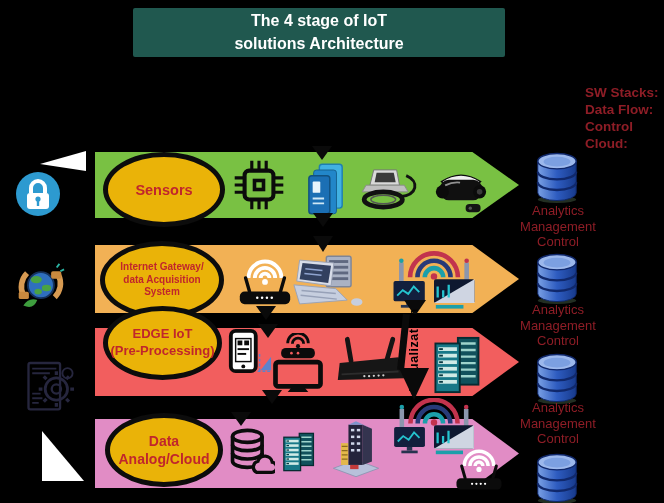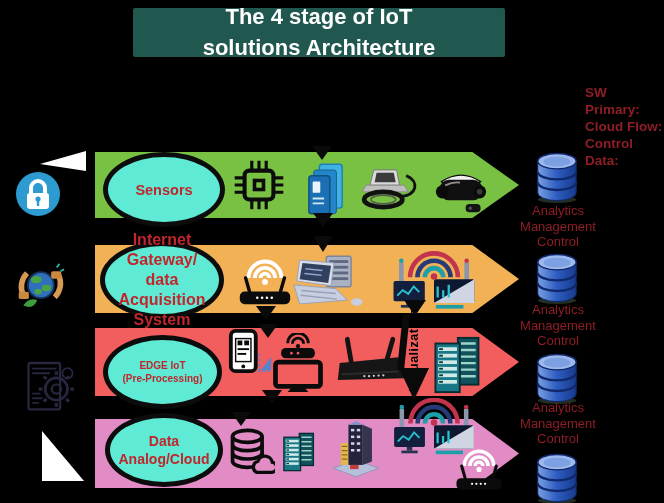--- a/index.html
+++ b/index.html
@@ -1,27 +1,27 @@
 <!DOCTYPE html>
 <html><head>
 <meta charset="utf-8">
 <style>
   html,body{margin:0;padding:0;background:#000;}
   #stage{position:relative;width:664px;height:503px;background:#000;overflow:hidden;
          font-family:"Liberation Sans","DejaVu Sans",sans-serif;}
   .abs{position:absolute;}
   #header{left:133px;top:8px;width:372px;height:49px;border-radius:2px;
           display:flex;align-items:center;justify-content:center;text-align:center;
-          color:#fff;font-weight:bold;font-size:22px;line-height:1.4;white-space:pre-line;}
+          color:#fff;font-weight:bold;font-size:16px;line-height:1.4;white-space:pre-line;}
   #source-box{left:152px;top:81px;width:300px;height:42px;background:#fff;border:2px dashed #c9c9c9;
           border-radius:10px;display:flex;align-items:center;justify-content:center;text-align:center;
           color:#c0262c;font-weight:bold;font-size:12.5px;line-height:1.55;white-space:pre-line;}
   #legend{left:585px;top:84px;width:80px;color:#8e1d26;font-weight:bold;font-size:13.5px;line-height:17px;}
   .band{left:95px;width:424px;clip-path:polygon(0 0,89% 0,100% 50%,89% 100%,0 100%);}
-  .ellipse{background:#5eead4;border:5px solid #0c0c0c;border-radius:50%;
+  .ellipse{background:#eab308;border:5px solid #0c0c0c;border-radius:50%;
            display:flex;align-items:center;justify-content:center;text-align:center;
            color:#c0262c;font-weight:bold;white-space:pre-line;box-sizing:border-box;}
   .stack-label{width:100px;text-align:center;color:#8e1d26;font-weight:normal;font-size:13px;
            line-height:15.5px;white-space:pre-line;}
   .icon svg{width:100%;height:100%;display:block;}
   .tri-down{background:#0a0a0a;clip-path:polygon(0 0,100% 0,50% 100%);}
   #vis-label{color:#000;font-weight:bold;font-size:12.5px;writing-mode:vertical-rl;
            transform:rotate(180deg);text-align:center;letter-spacing:.5px;}
   #callout-tri{background:#fff;clip-path:polygon(0 65%,100% 0,100% 100%);}
   #white-tri{background:#fff;clip-path:polygon(0 0,100% 100%,0 100%);}
@@ -225,35 +225,35 @@
         <circle cx="49" cy="14" r="5.5" stroke-width="2"></circle>
       </g>
     </defs>
   </svg>
 
   <div id="header" class="abs" style="background: rgb(32, 88, 79);">The 4 stage of IoT
 solutions Architecture</div>
 
 
   <div id="legend" class="abs">
-    <div>SW Primary:</div>
-    <div>Cloud Flow:</div>
-    <div>Control Data:</div>
+    <div>SW Stacks:</div>
+    <div>Data Flow:</div>
+    <div>Control Cloud:</div>
   </div>
 
   <div class="abs band" style="top: 152px; height: 66px; background: rgb(121, 193, 67);"></div>
   <div class="abs band" style="top: 245px; height: 68px; background: rgb(242, 177, 85);"></div>
   <div class="abs band" style="top: 328px; height: 68px; background: rgb(242, 94, 94);"></div>
   <div class="abs band" style="top: 419px; height: 69px; background: rgb(225, 140, 197);"></div>
 
   <div class="abs ellipse" style="left:103px;top:152px;width:122px;height:75px;font-size:14.5px">Sensors</div>
-  <div class="abs ellipse" style="left:100px;top:241px;width:124px;height:78px;font-size:16px;line-height:1.25">Internet Gateway/
+  <div class="abs ellipse" style="left:100px;top:241px;width:124px;height:78px;font-size:10px;line-height:1.25">Internet Gateway/
 data Acquisition
 System</div>
-  <div class="abs ellipse" style="left:103px;top:335px;width:119px;height:74px;font-size:10px;line-height:1.3">EDGE IoT
+  <div class="abs ellipse" style="left:103px;top:306px;width:119px;height:74px;font-size:13px;line-height:1.3">EDGE IoT
 (Pre-Processing)</div>
   <div class="abs ellipse" style="left:105px;top:413px;width:118px;height:74px;font-size:14px;line-height:1.3">Data
 Analog/Cloud</div>
 
   <div class="abs icon" style="left:232px;top:158px;width:54px;height:54px">
       <svg viewBox="0 0 60 60">
         <use href="#chip"></use>
       </svg>
     </div>
   <div class="abs icon" style="left:306px;top:162px;width:40px;height:56px">

